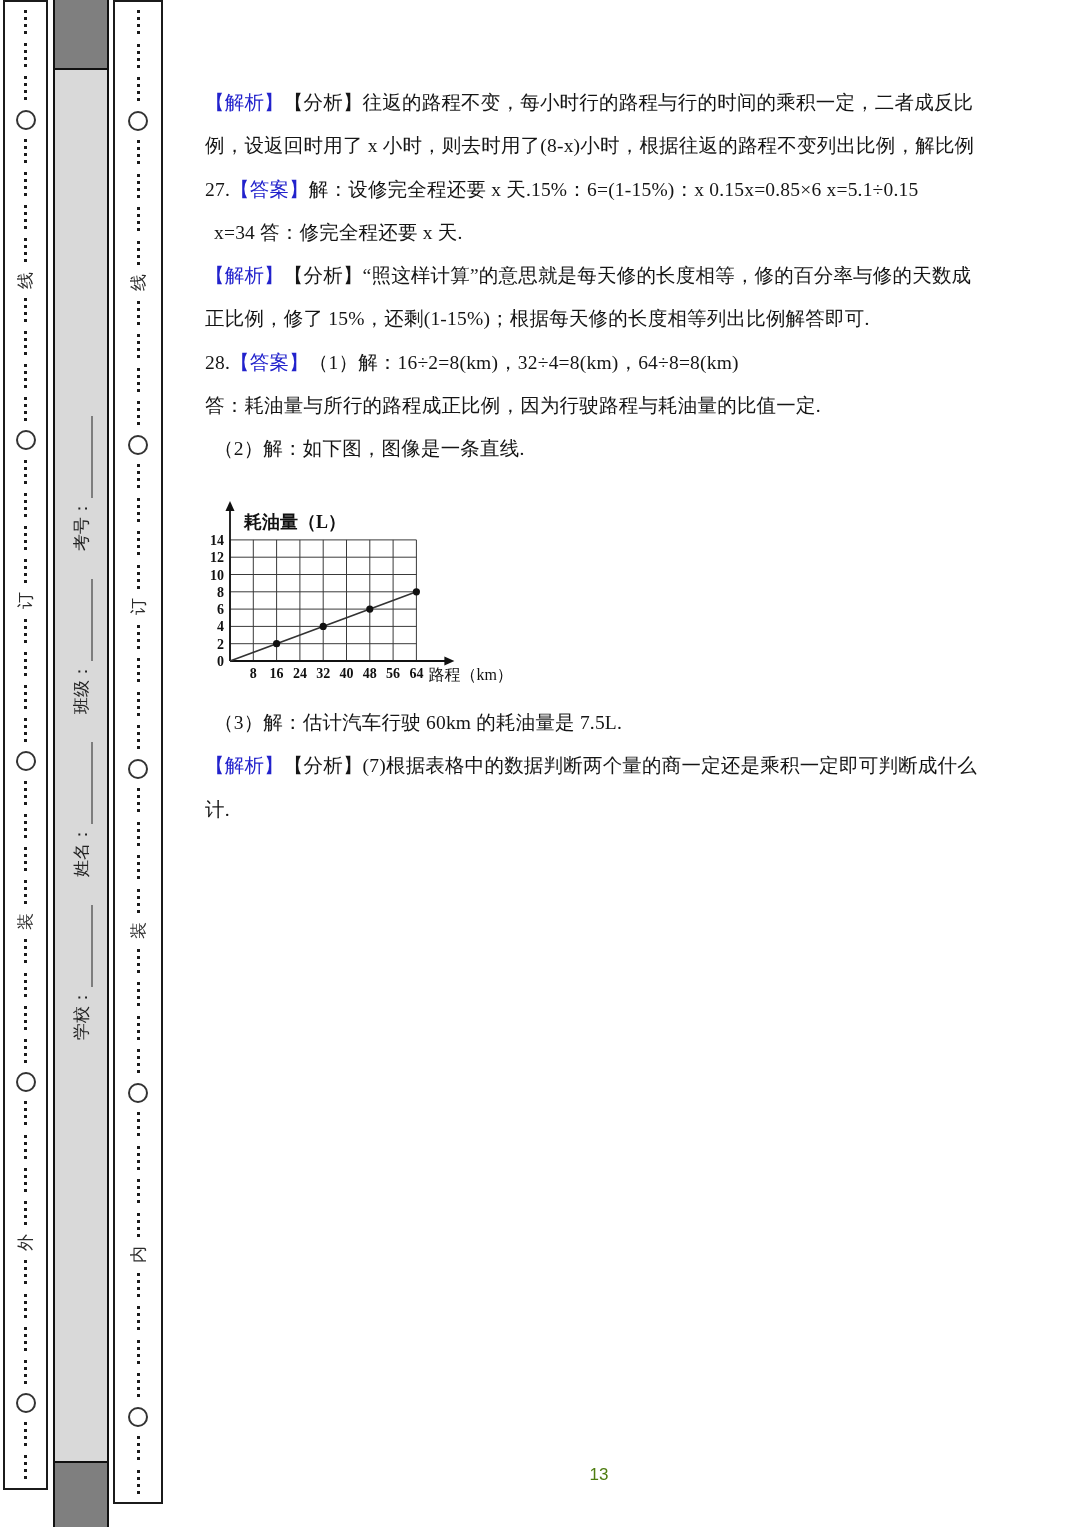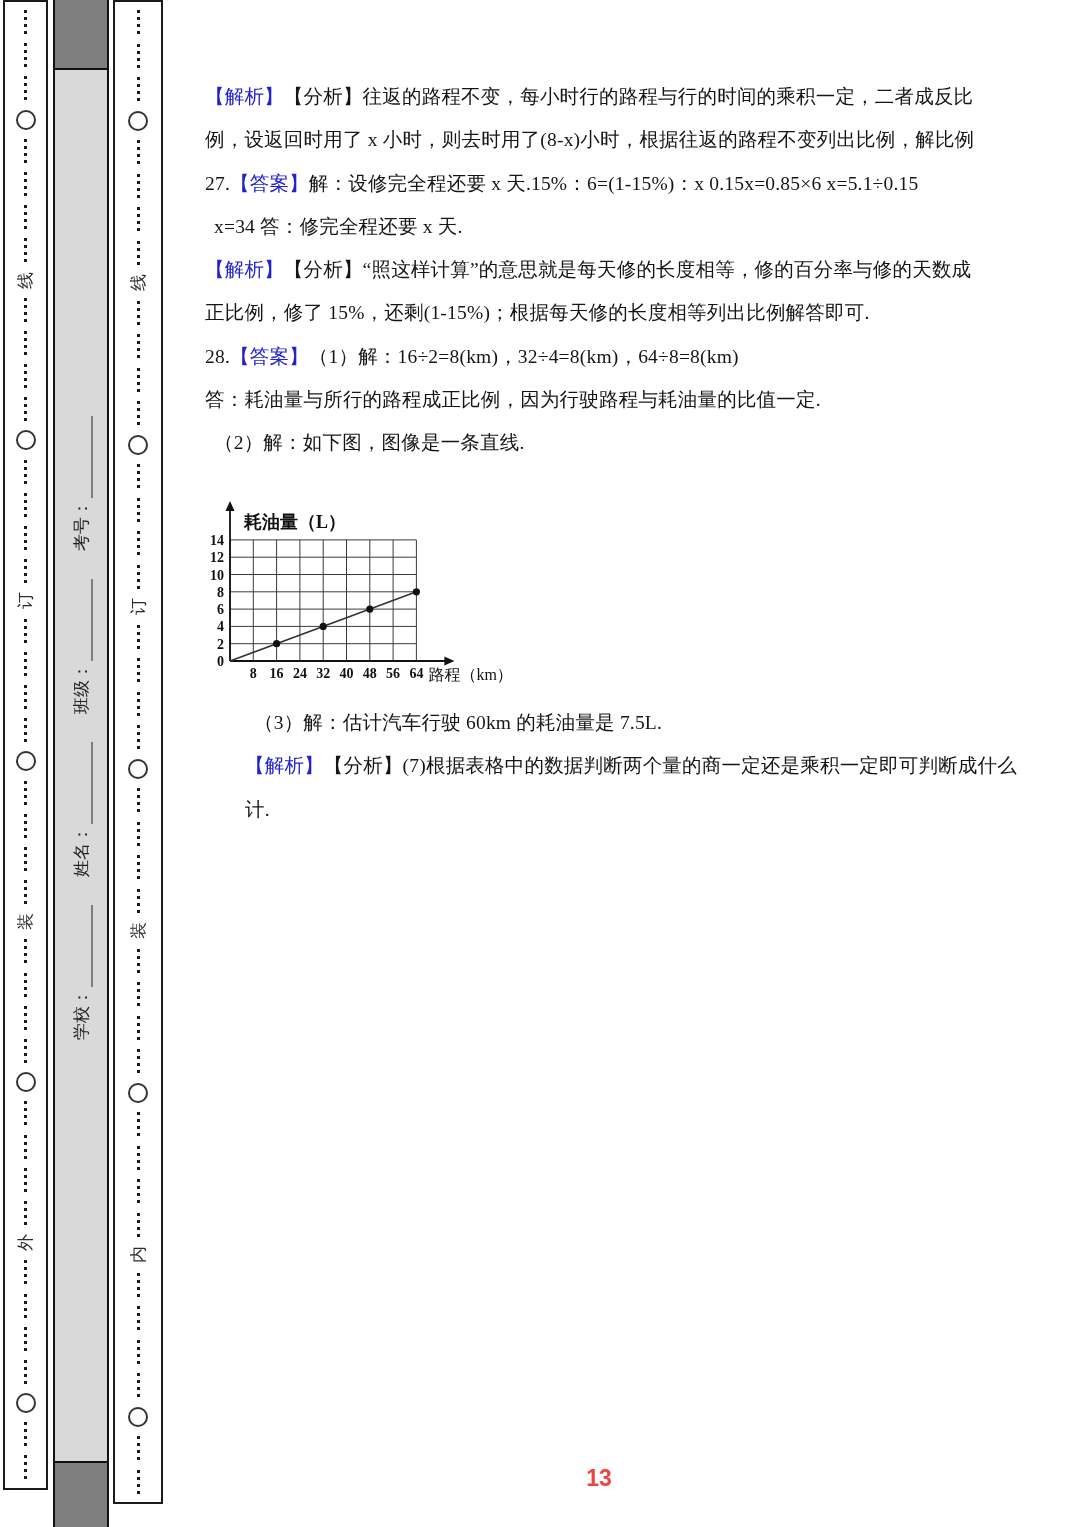--- a/index.html
+++ b/index.html
@@ -22,33 +22,33 @@
          border-left:2px solid #111;border-right:2px solid #111;box-sizing:border-box;}
   #strip-top{position:absolute;top:0;left:0;right:0;height:68px;background:#7f7f7f;border-bottom:2px solid #111;}
   #strip-bottom{position:absolute;bottom:0;left:0;right:0;height:64px;background:#7f7f7f;border-top:2px solid #111;}
   #strip-text{position:absolute;left:50%;top:728px;transform:translate(-50%,-50%) rotate(-90deg);
               transform-origin:center;white-space:nowrap;display:flex;gap:28px;font-size:17px;color:#222;}
   .sf{display:inline-flex;align-items:flex-end;}
   .sfb{display:inline-block;width:82px;height:1.05em;border-bottom:1.5px solid #222;margin-left:2px;}
 
   
   #lines-top,#lines-bottom{position:absolute;left:205px;width:792px;}
-  #lines-top{top:75px;}
-  #lines-bottom{top:701px;margin-left:40px;}
+  #lines-top{top:81px;}
+  #lines-bottom{top:701px;}
   .tline{height:43.3px;line-height:43.3px;font-size:19.5px;white-space:nowrap;letter-spacing:.2px;}
   .tline .blue{color:#2222cc;}
   .ind{padding-left:9px;}
 
   
   #chart{position:absolute;left:205px;top:501px;width:335px;height:196px;}
   #chart svg text{font-family:"Liberation Serif","DejaVu Serif",serif;}
 
   
   #pagenum{position:absolute;left:205px;top:1465px;width:788px;text-align:center;
-           font-family:"Liberation Sans","DejaVu Sans",sans-serif;font-weight:bold;font-size:23px;color:#ef4444;}
+           font-family:"Liberation Sans","DejaVu Sans",sans-serif;font-weight:normal;font-size:17px;color:#4d7c0f;}
 </style>
 </head>
 <body>
 
 <div id="page">
 
   <div class="bcol" id="col-outer">
       <div class="dg">
         <i></i>
         <i></i>

